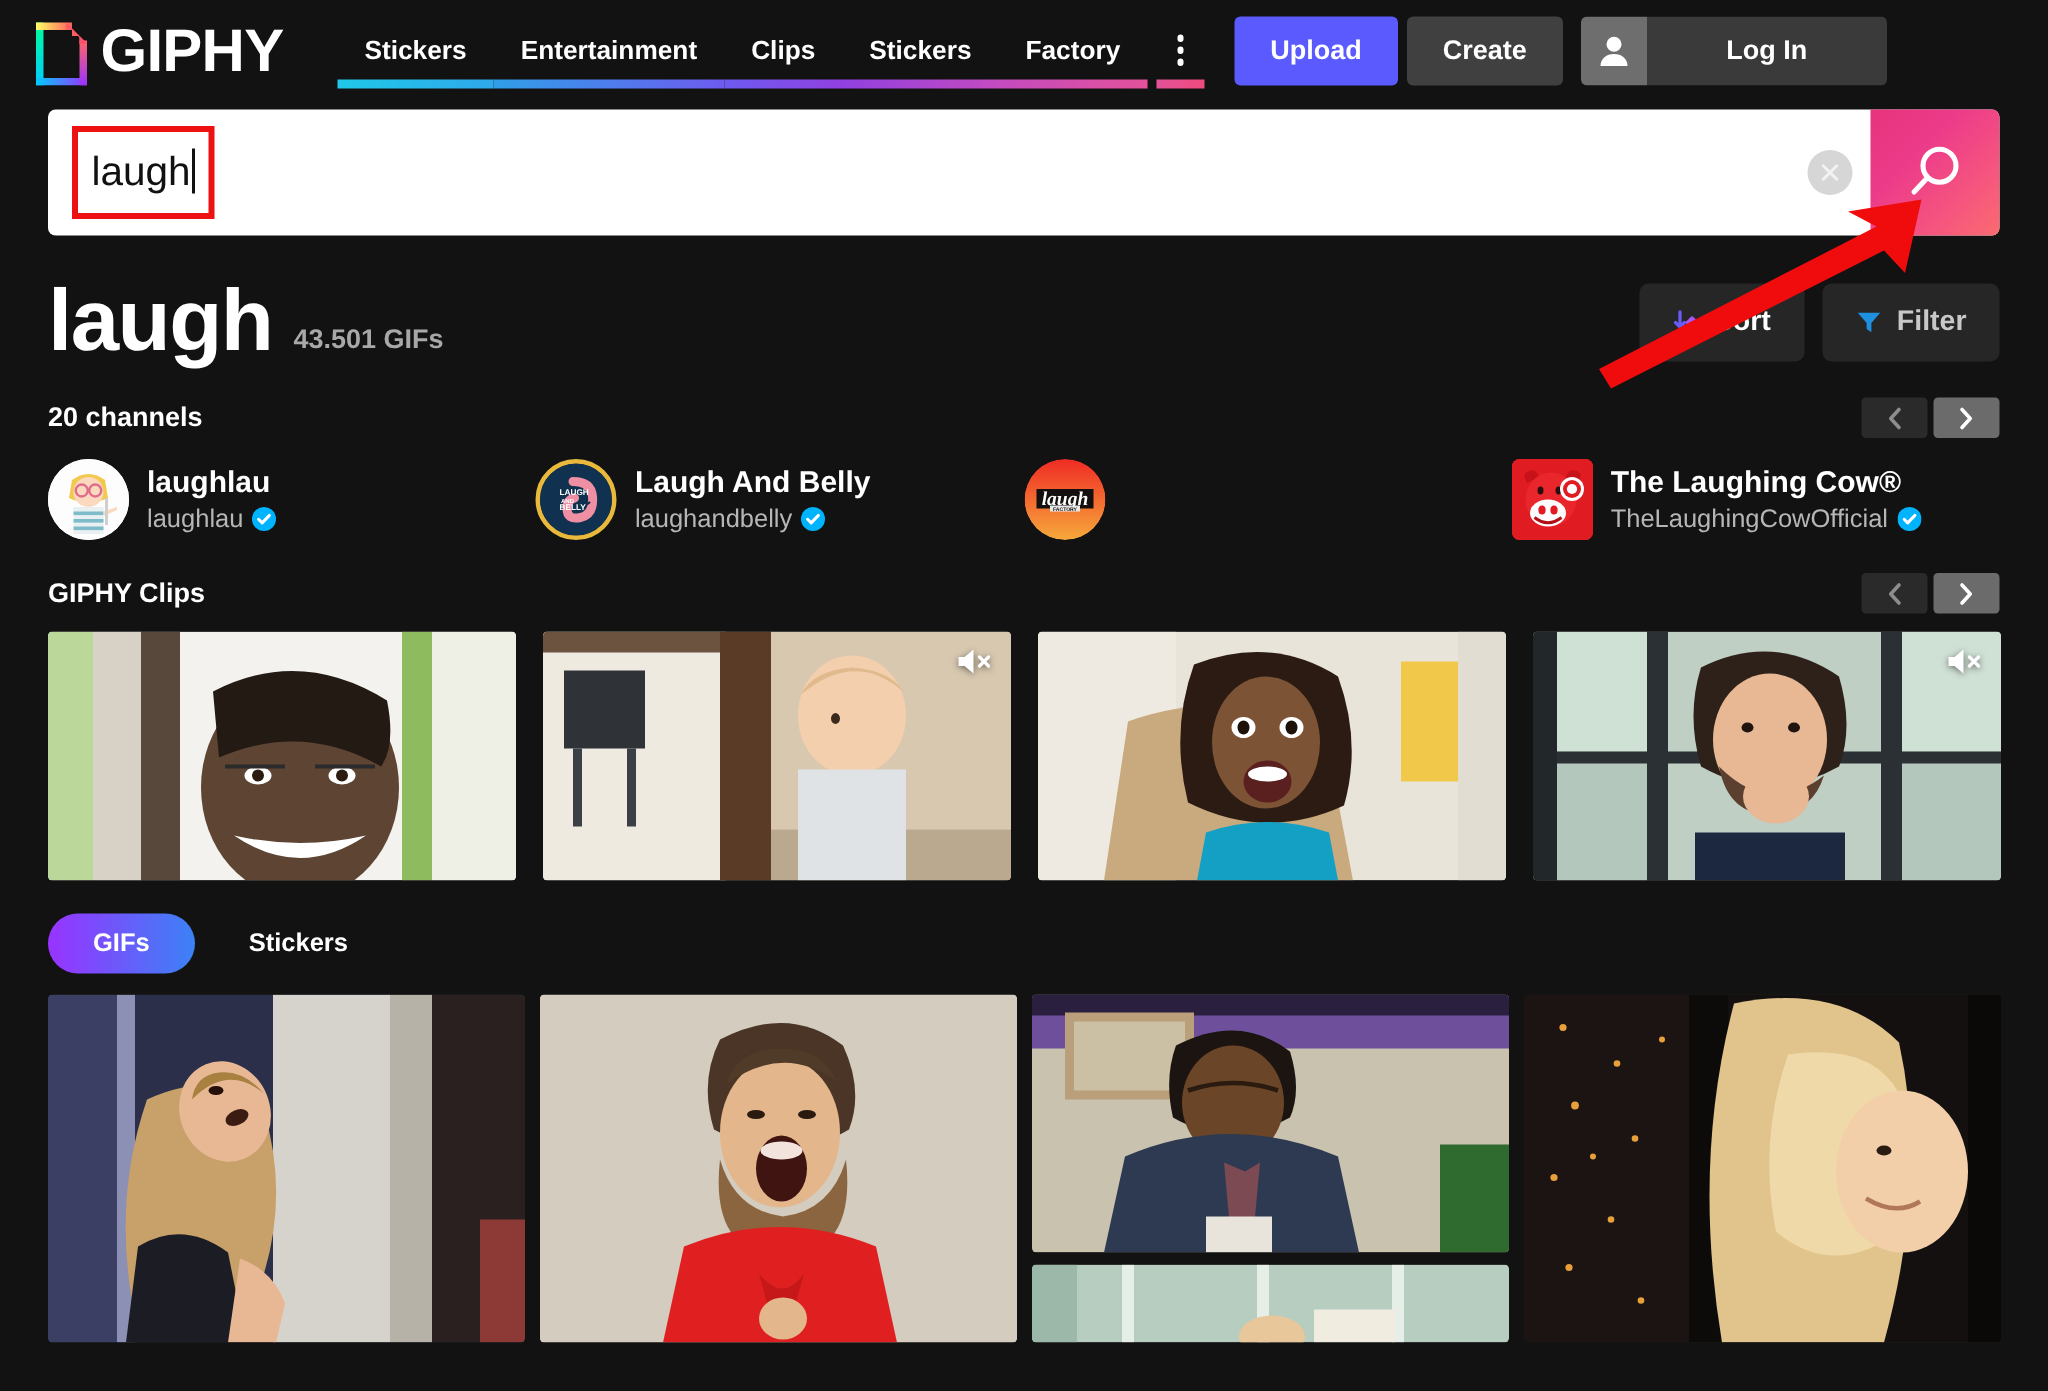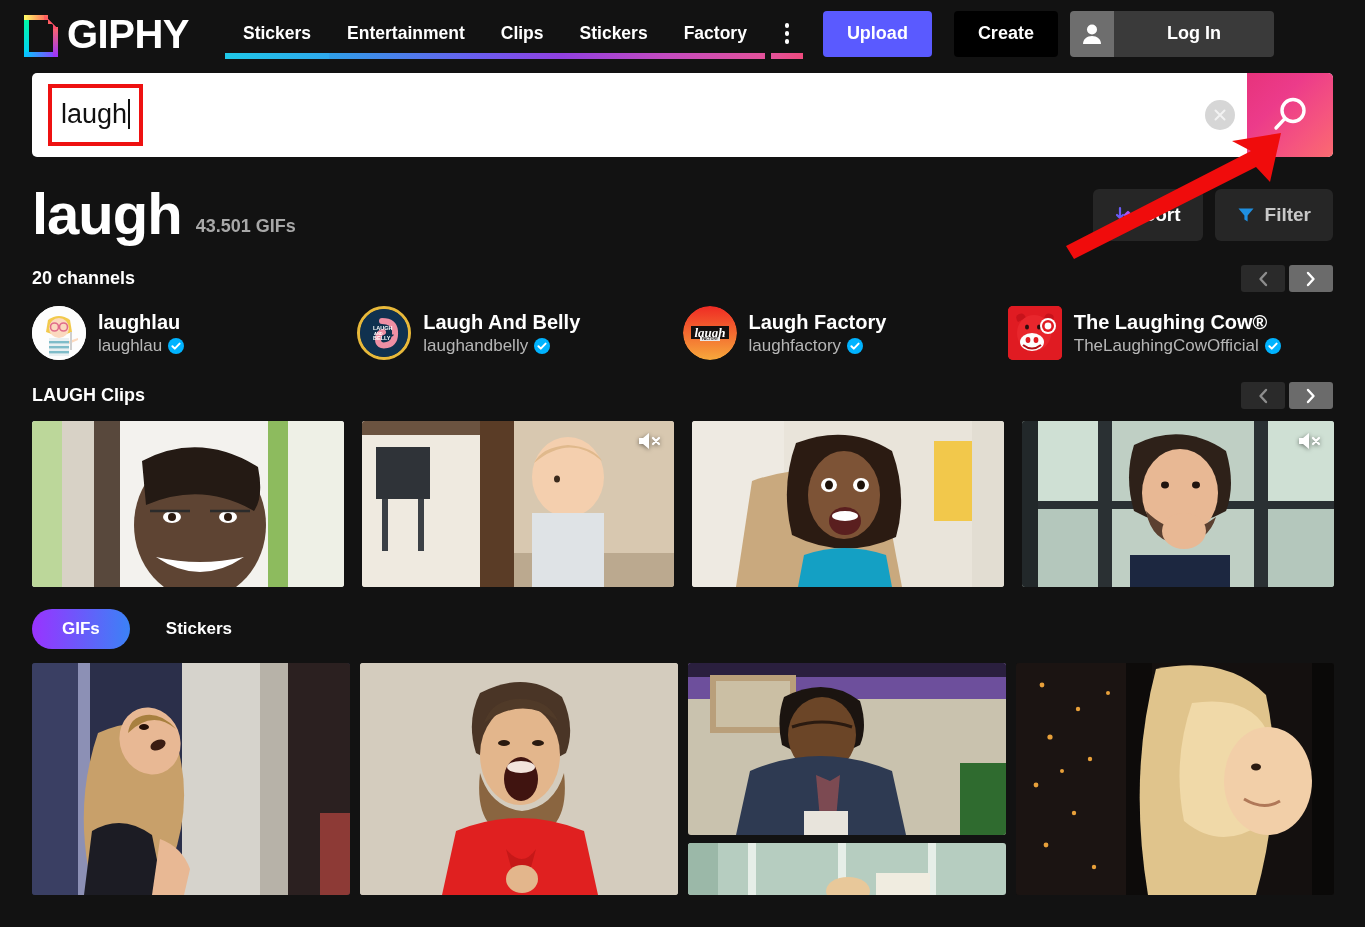--- a/index.html
+++ b/index.html
@@ -50,21 +50,21 @@
   .nav-dots i { width: 4.5px; height: 4.5px; border-radius: 50%; background: #fff; display: block; }
   .nav-dots .bar { position: absolute; left: 6px; right: 6px; bottom: 8px; height: 6px; }
 
   .btn-upload, .btn-create {
     display: flex; align-items: center; justify-content: center;
     height: 46px; padding: 0 24px;
     font-size: 18px; font-weight: 700; color: #fff;
     border-radius: 4px; cursor: pointer;
   }
   .btn-upload { background: #5a5aff; margin-left: 14px; }
-  .btn-create { background: #000000; margin-left: 22px; }
+  .btn-create { background: #404040; margin-left: 6px; }
 
   .login-group { display: flex; align-items: stretch; height: 46px; margin-left: 12px; border-radius: 4px; overflow: hidden; }
   .login-avatar {
     width: 44px; background: #6e6e6e;
     display: flex; align-items: center; justify-content: center; cursor: pointer;
   }
   .login-btn {
     width: 160px; background: #3a3a3a; color: #fff;
     font-size: 18px; font-weight: 700;
     display: flex; align-items: center; justify-content: center; cursor: pointer;
@@ -405,30 +405,20 @@
               <stop offset="1" stop-color="#f7a93c"></stop>
             </linearGradient>
           </defs>
         <circle cx="27" cy="27" r="27" fill="url(#lfg)"></circle>
         <rect x="8" y="20" width="38" height="13" fill="#14100f"></rect>
         <text x="27" y="30.5" text-anchor="middle" font-family="Liberation Serif" font-size="13" font-weight="700" fill="#fff" font-style="italic">laugh</text>
         <rect x="17" y="31" width="20" height="4" fill="#e8e8e8"></rect>
         <text x="27" y="34.4" text-anchor="middle" font-family="Liberation Sans" font-size="3.4" font-weight="700" fill="#14100f">FACTORY</text>
       </svg>
     </div>
-    <div class="ch-meta">
-      <span class="ch-name">Laugh Factory</span>
-      <span class="ch-handle-row">
-        <span class="ch-handle">laughfactory</span>
-        <svg class="verified" viewBox="0 0 16 16">
-            <circle cx="8" cy="8" r="8" fill="#00b3ff"></circle>
-            <path d="M4.4 8.2 L6.8 10.6 L11.6 5.6" fill="none" stroke="#fff" stroke-width="2" stroke-linecap="round" stroke-linejoin="round"></path>
-          </svg>
-      </span>
-    </div>
   </div>
 
   <div class="channel">
     <div class="ch-avatar square" style="background:#e01b22">
       <svg width="54" height="54" viewBox="0 0 54 54">
         <rect width="54" height="54" fill="#e01b22" rx="3"></rect>
         <path d="M10 16 q-4 -6 1 -8 q5 -2 7 4" fill="#c7121a"></path>
         <path d="M44 16 q4 -6 -1 -8 q-5 -2 -7 4" fill="#c7121a"></path>
         <ellipse cx="26" cy="27" rx="17" ry="18" fill="#e8262c"></ellipse>
         <ellipse cx="24" cy="36" rx="12" ry="9" fill="#fdfdfd"></ellipse>
@@ -449,21 +439,21 @@
         <svg class="verified" viewBox="0 0 16 16">
             <circle cx="8" cy="8" r="8" fill="#00b3ff"></circle>
             <path d="M4.4 8.2 L6.8 10.6 L11.6 5.6" fill="none" stroke="#fff" stroke-width="2" stroke-linecap="round" stroke-linejoin="round"></path>
           </svg>
       </span>
     </div>
   </div>
 </div>
 
 <div class="section-head">
-  <span class="section-title">LAUGH Clips</span>
+  <span class="section-title">GIPHY Clips</span>
   <div class="carousel-nav">
     <div class="car-btn prev">
       <svg width="12" height="16" viewBox="0 0 12 16">
           <path d="M9 2 L3.5 8 L9 14" fill="none" stroke="#8d8d8d" stroke-width="2.4" stroke-linecap="round" stroke-linejoin="round"></path>
         </svg>
     </div>
     <div class="car-btn next">
       <svg width="12" height="16" viewBox="0 0 12 16">
           <path d="M3 2 L8.5 8 L3 14" fill="none" stroke="#fff" stroke-width="2.4" stroke-linecap="round" stroke-linejoin="round"></path>
         </svg>

